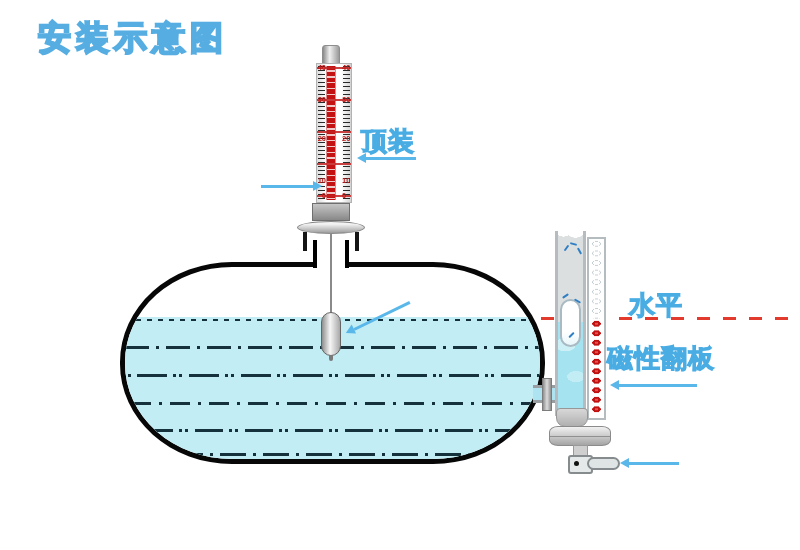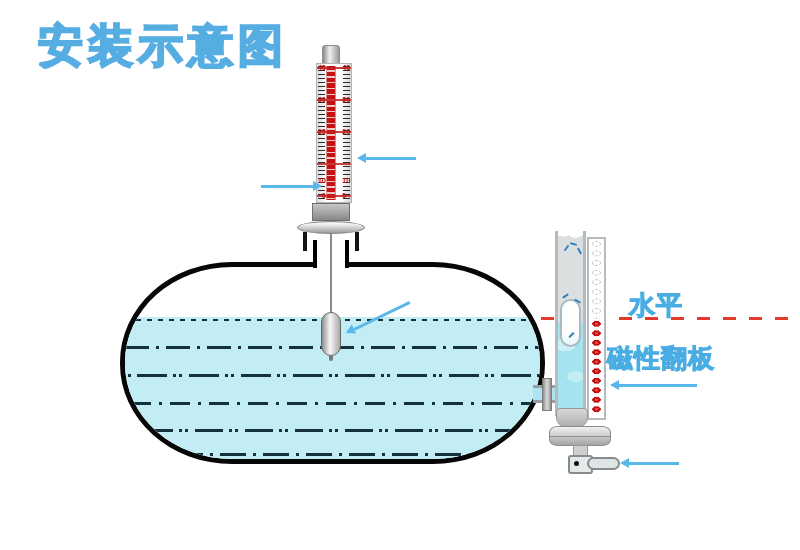--- a/index.html
+++ b/index.html
@@ -4,21 +4,21 @@
 <style>
   html,body{margin:0;padding:0;background:#fff;}
   #stage{
     position:relative;width:800px;height:550px;background:#ffffff;overflow:hidden;
     font-family:"Liberation Sans","DejaVu Sans",sans-serif;
   }
   .abs{position:absolute;}
 
   
   #title{
-    left:38px;top:16px;font-size:45px;font-weight:700;color:#ec4899;
+    left:38px;top:16px;font-size:33px;font-weight:700;color:#ec4899;
     letter-spacing:5px;-webkit-text-stroke:2.2px #55ADE2;
   }
 
   
   .cn-label{
     font-size:26px;font-weight:700;color:#49ADE4;-webkit-text-stroke:1.1px #49ADE4;
     letter-spacing:1px;white-space:nowrap;z-index:6;
   }
   .arrow-line{height:2.5px;background:#59b7e9;z-index:6;}
   .ah{position:absolute;width:0;height:0;}
@@ -149,21 +149,21 @@
       <div class="redline" style="top:99px"></div>
       <div class="redline" style="top:131px"></div>
       <div class="scale-row" style="top:-1px">
         <span class="num l">40</span>
         <span class="num r">40</span>
       </div>
       <div class="scale-row" style="top:31px">
         <span class="num l">30</span>
         <span class="num r">30</span>
       </div>
-      <div class="scale-row" style="top:63px">
+      <div class="scale-row" style="top:70px">
         <span class="num l">20</span>
         <span class="num r">20</span>
       </div>
       <div class="scale-row" style="top:112px">
         <span class="num l">10</span>
         <span class="num r">10</span>
       </div>
       <div class="scale-row" style="top:127px">
         <span class="num l">0</span>
         <span class="num r">0</span>
@@ -204,20 +204,21 @@
     <span class="fmark" style="left:576px;top:250px;transform:rotate(60deg)"></span>
     <span class="fmark" style="left:562px;top:295px;transform:rotate(-35deg)"></span>
     <span class="fmark" style="left:568px;top:334px;transform:rotate(-45deg)"></span>
     <span class="fmark" style="left:574px;top:300px;transform:rotate(30deg)"></span>
   </div>
 
   <div class="abs arrow-line" style="left:261px;top:185px;width:52px">
     <i class="ah ah-right" style="right:-9px;top:-4px"></i>
   </div>
 
+  <div class="abs cn-label" style="left:361px;top:124px">顶装</div>
   <div class="abs arrow-line" style="left:366px;top:157px;width:50px">
     <i class="ah ah-left" style="left:-9px;top:-4px"></i>
   </div>
 
   <div class="abs arrow-line" style="left:354px;top:328px;width:62px;transform:rotate(-26deg);transform-origin:left center">
     <i class="ah ah-left" style="left:-9px;top:-4px"></i>
   </div>
 
   <div class="abs cn-label" style="left:607px;top:341px">磁性翻板</div>
 

